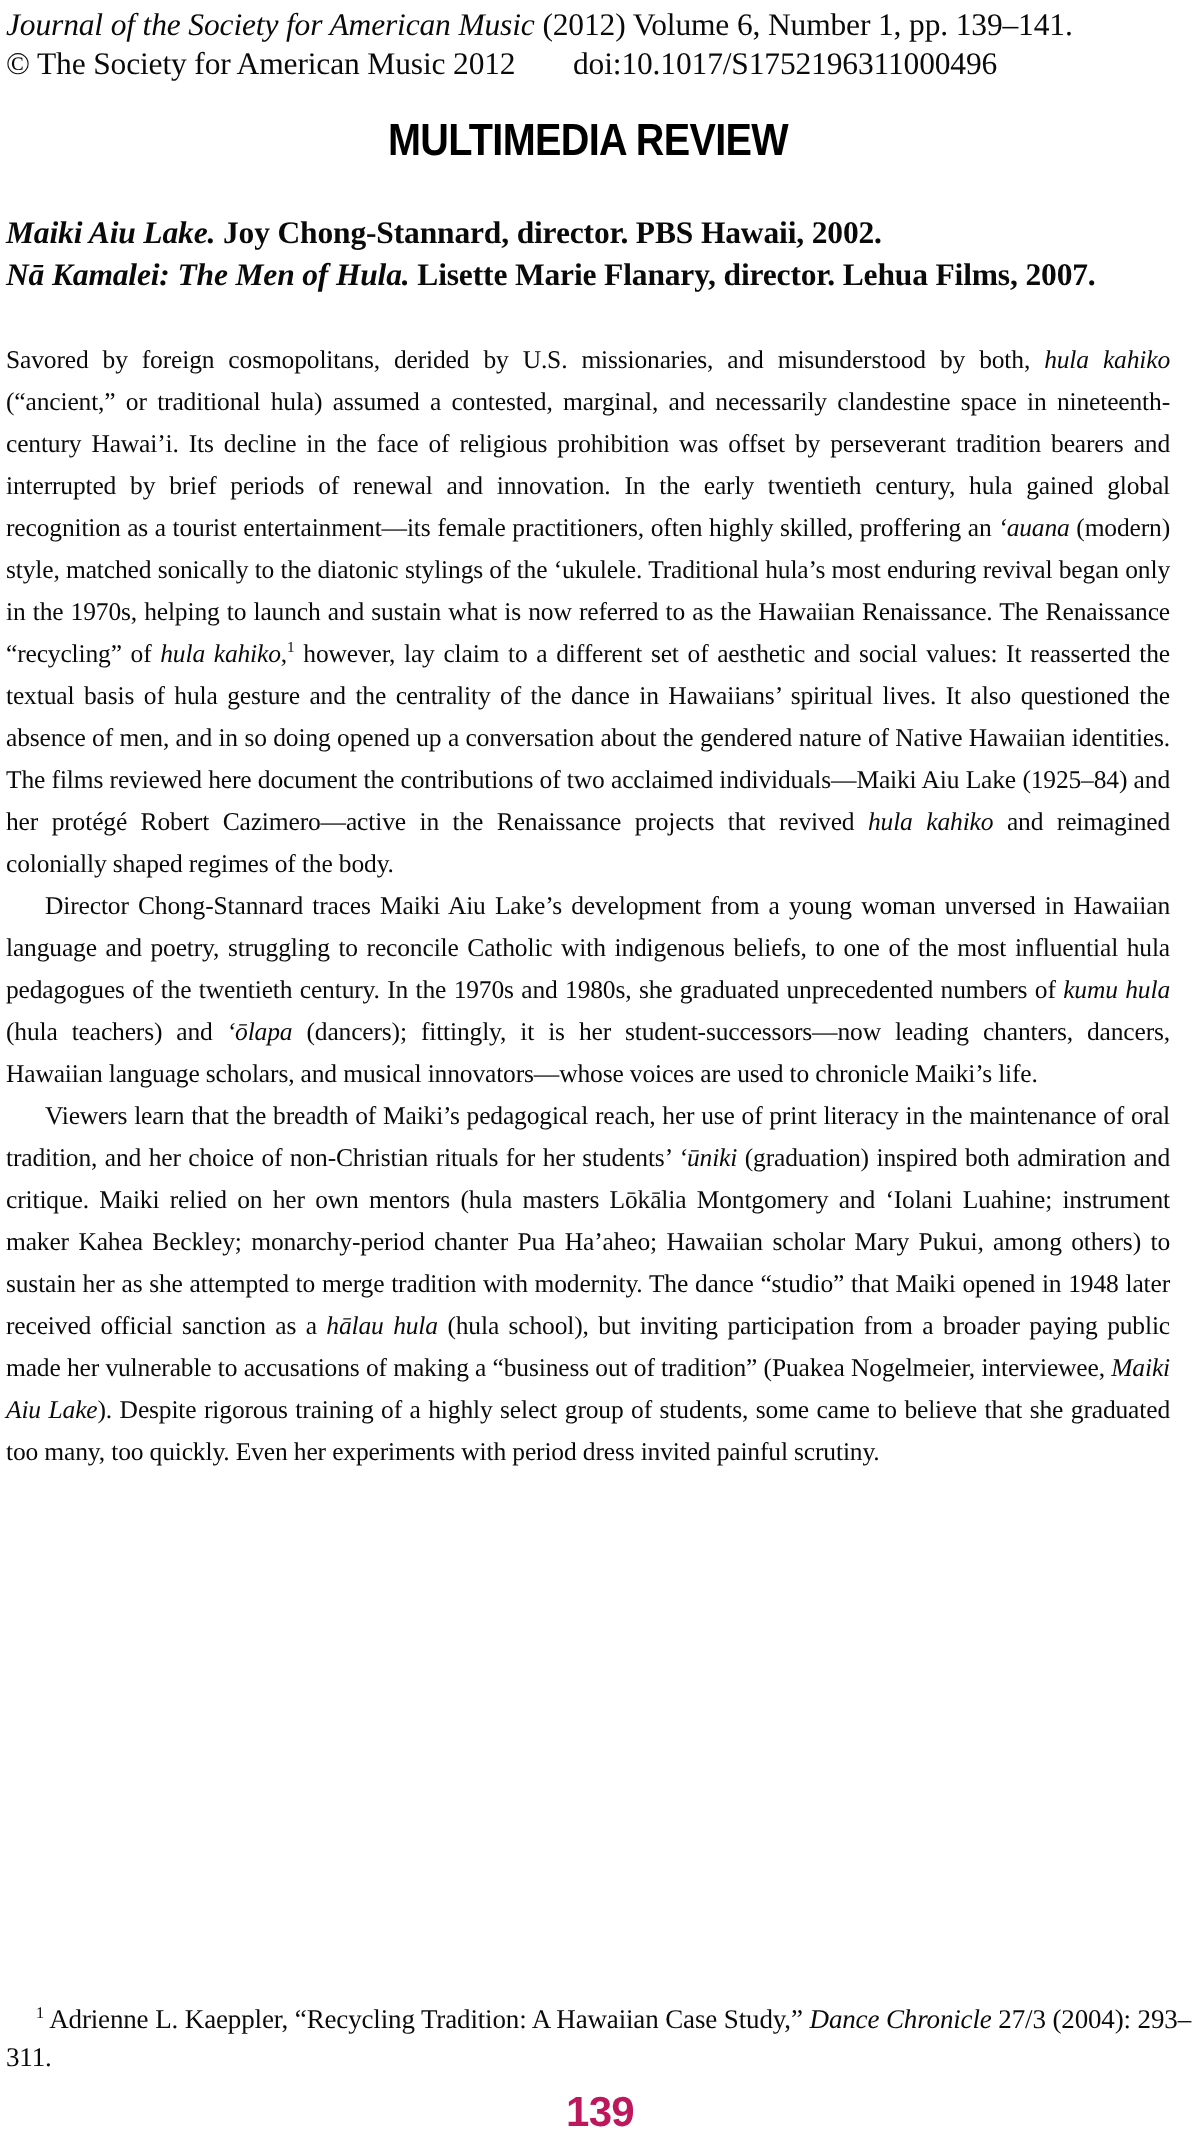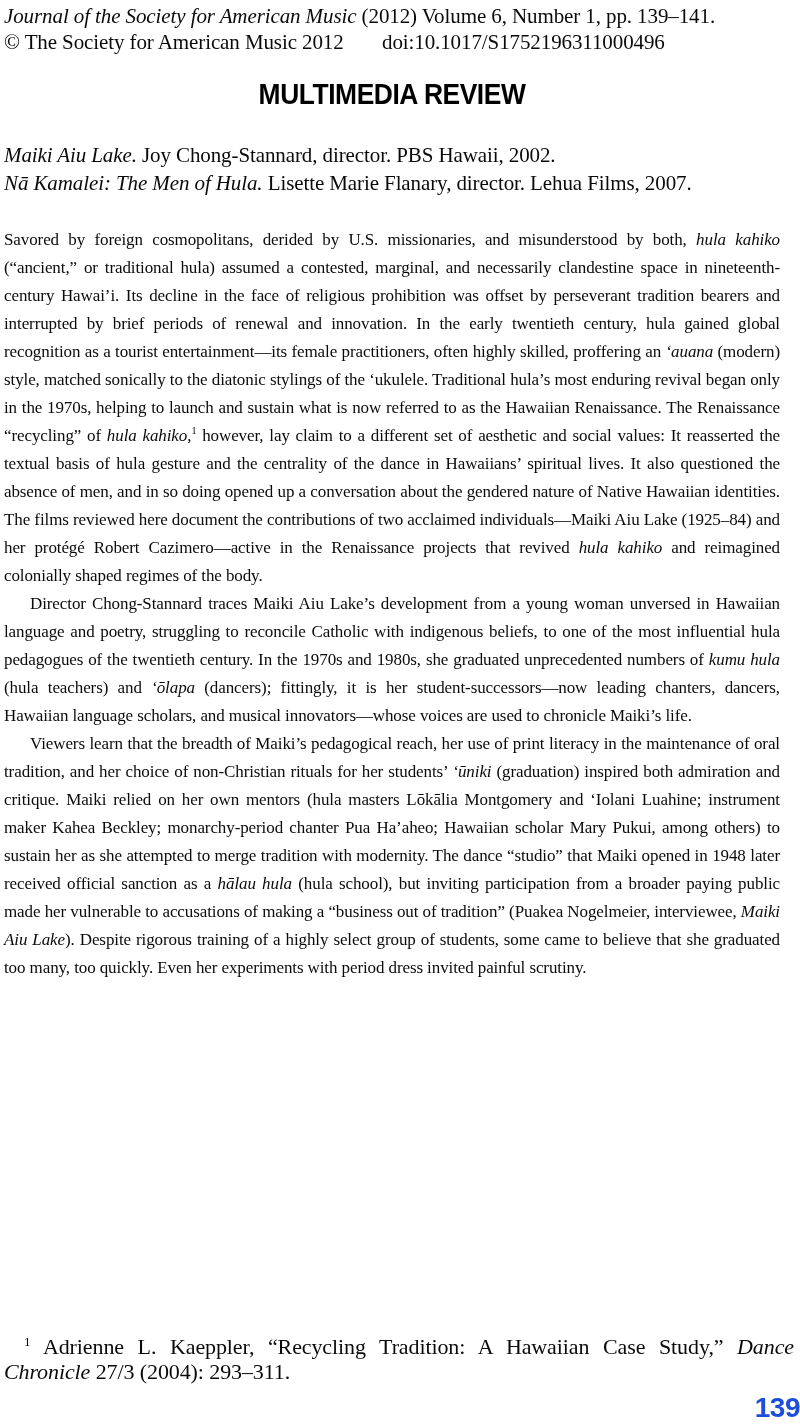--- a/index.html
+++ b/index.html
@@ -25,47 +25,47 @@
     font-weight: 700;
     font-size: 30px;
     letter-spacing: -0.5px;
     transform: scaleX(0.88);
     transform-origin: center;
     color: #000;
   }
 
   
   .works { margin-top: 30px; font-size: 21px; line-height: 28px; letter-spacing: -0.1px; }
-  .works .work { white-space: nowrap; }
+  .works .work { white-space: nowrap; font-weight: bold; }
 
   
   .body-text {
     margin-top: 29px;
     font-size: 17px; line-height: 28px; letter-spacing: -0.1px;
     text-align: justify;
   }
   .body-text p { margin: 0; }
   .body-text p.indent { text-indent: 26px; }
   sup { font-size: 0.6em; line-height: 0; vertical-align: super; }
 
   
   .footnote {
     position: absolute; top: 1334px; left: 4px; right: 6px;
-    font-size: 22px; line-height: 25px; letter-spacing: -0.1px;
+    font-size: 18px; line-height: 25px; letter-spacing: -0.1px;
     text-align: justify;
   }
   .footnote p { margin: 0; text-indent: 20px; }
 
   
   .pagenum {
     position: absolute; top: 1392px; left: 0; width: 100%;
-    text-align: right;
+    text-align: center;
     font-family: "Liberation Sans", sans-serif;
     font-weight: 700; font-size: 28px; letter-spacing: -0.5px;
-    color: #1d4ed8;
+    color: #be185d;
   }
 </style>
 </head>
 <body>
 
 <div class="page">
 
   <div class="jheader">
     <div class="line1">
       <span class="it">Journal of the Society for American Music</span><span> (2012) Volume 6, Number 1, pp. 139–141.</span>

